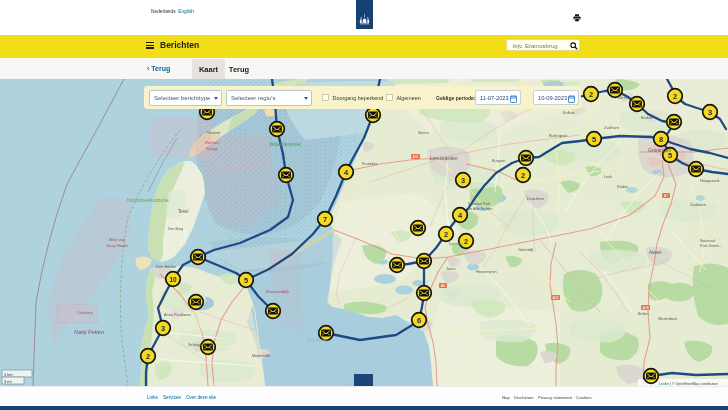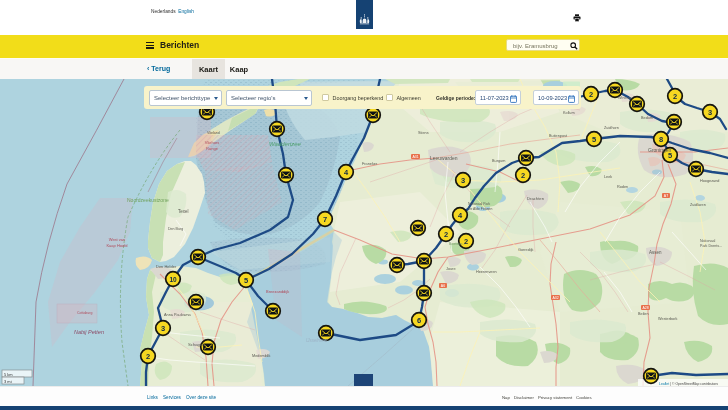--- a/index.html
+++ b/index.html
@@ -69,21 +69,21 @@
   <div class="ybtitle">Berichten</div>
   <div class="search">bijv. Eramusbrug</div>
   <svg class="mag" width="8" height="8" viewBox="0 0 8 8" style="position:absolute;left:570px;top:6.5px">
       <circle cx="3.2" cy="3.2" r="2.3" fill="none" stroke="#111" stroke-width="1.1"></circle>
       <line x1="5" y1="5" x2="7.2" y2="7.2" stroke="#111" stroke-width="1.3"></line>
     </svg>
 </div>
 <div class="tabs">
   <div class="terug">‹ Terug</div>
   <div class="tab1">Kaart</div>
-  <div class="tab2">Kaap</div>
+  <div class="tab2">Terug</div>
 </div>
 <div class="map">
   <svg width="728" height="307" viewBox="0 77 728 307" style="position:absolute;left:0;top:0">
 
   <rect x="0" y="77" width="728" height="307" fill="#aed3df"></rect>
 
   <defs>
   <pattern id="tidal" width="5" height="4" patternUnits="userSpaceOnUse">
     <rect width="5" height="4" fill="none"></rect>
     <rect x="0" y="0" width="2" height="1" fill="#8fb6c8"></rect>

